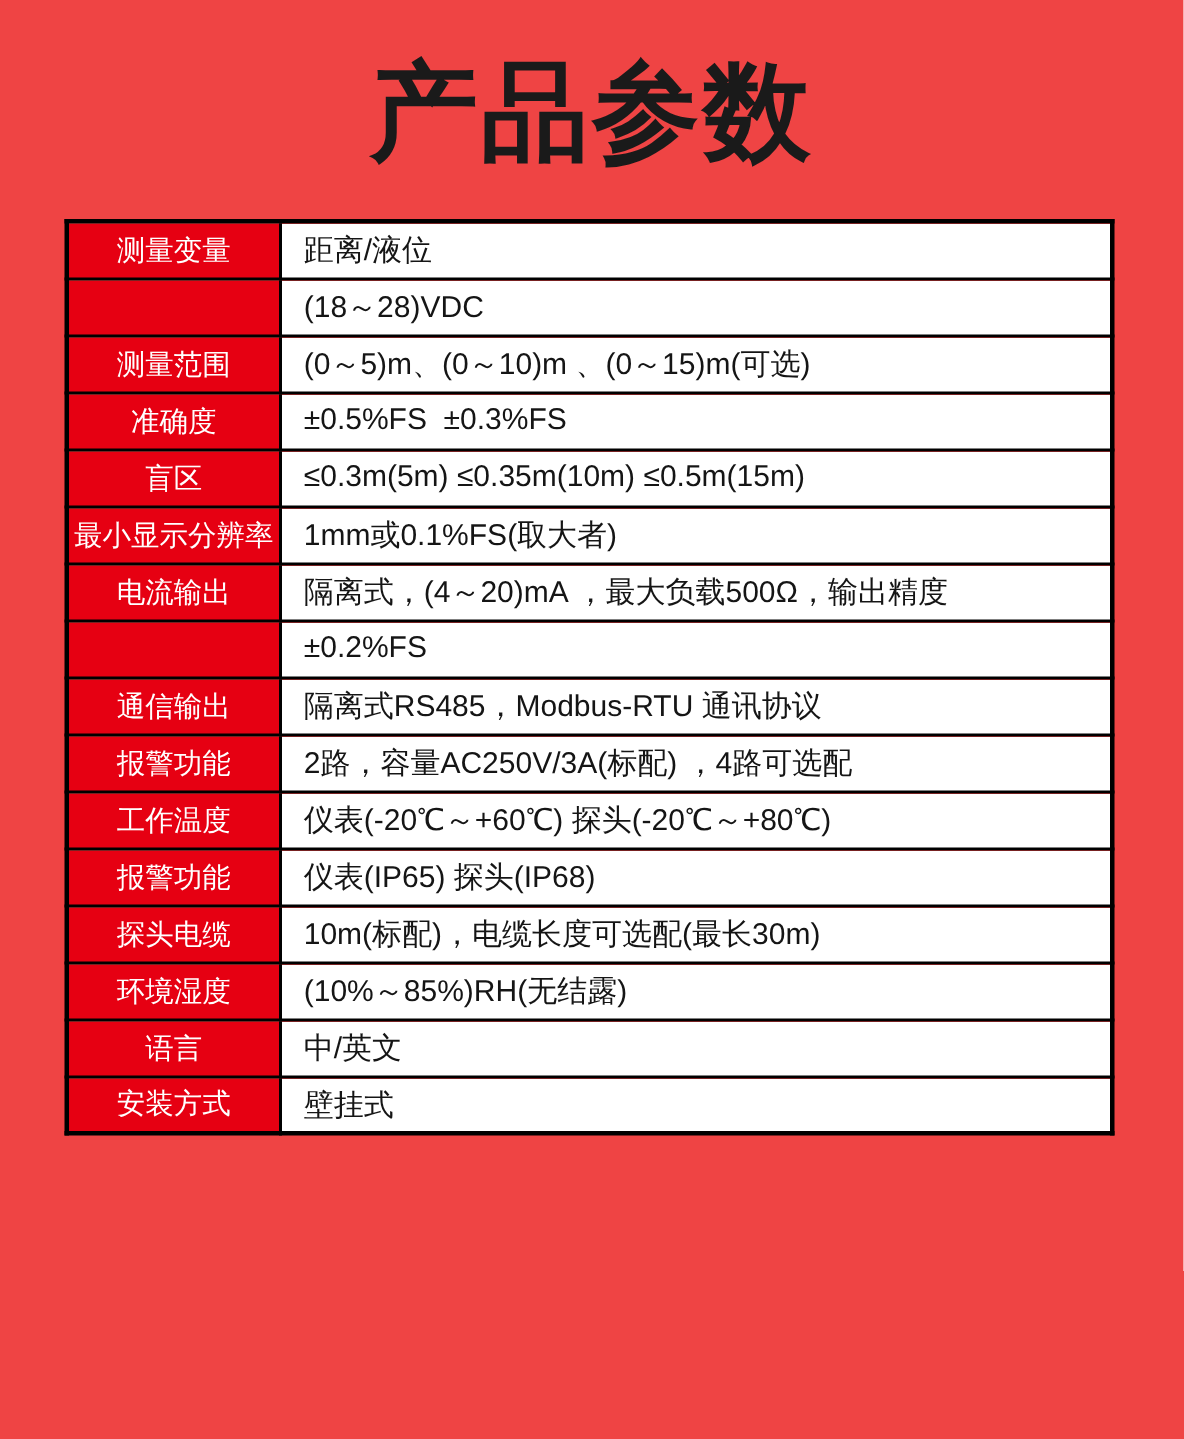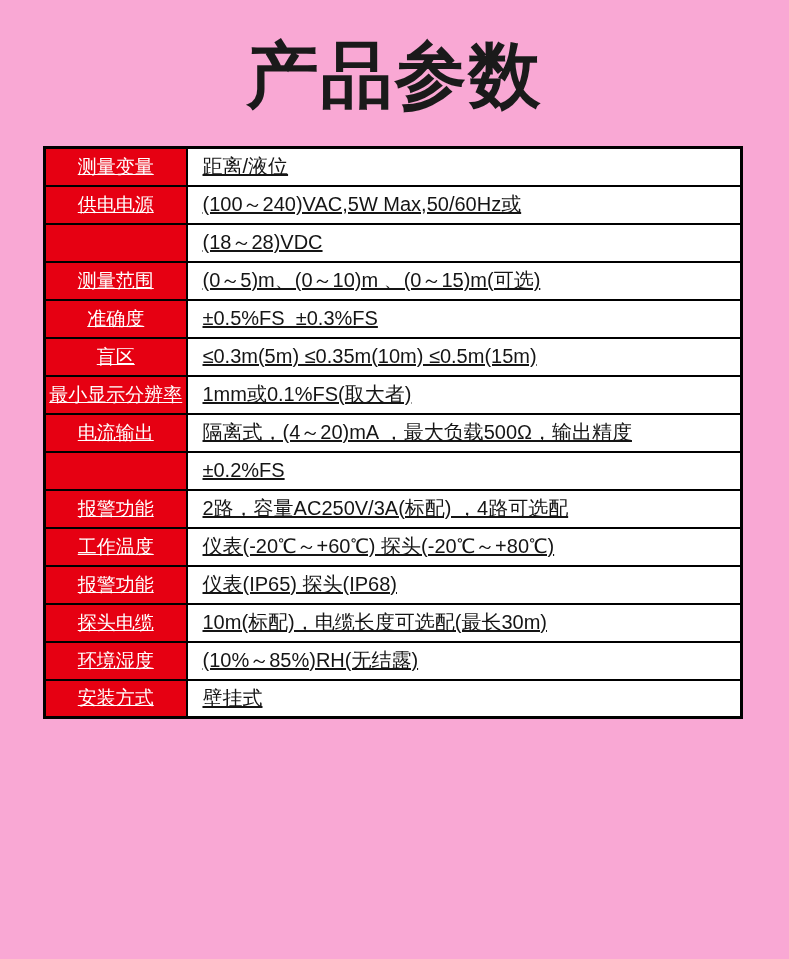--- a/index.html
+++ b/index.html
@@ -2,21 +2,21 @@
 <html><head>
 <meta charset="utf-8">
 <style>
   * { margin: 0; padding: 0; box-sizing: border-box; }
   html, body { background: #ffffff; }
   body { font-family: "Liberation Sans", sans-serif; }
   .page {
     position: relative;
     width: 789px;
     height: 959px;
-    background: #f9a8d4;
+    background: #ef4444;
     overflow: hidden;
   }
   .page-title {
     position: absolute;
     top: 36px;
     left: 0;
     width: 100%;
     text-align: center;
     font-size: 72px;
     font-weight: 900;
@@ -30,21 +30,20 @@
     top: 146px;
     width: 700px;
     border-collapse: collapse;
     border: 3px solid #000000;
     table-layout: fixed;
   }
   .spec-table td {
     border: 2px solid #000000;
     height: 38px;
     vertical-align: middle;
-    text-decoration: underline;
   }
   .spec-table td.label-cell {
     width: 142px;
     background: #e60012;
     color: #ffffff;
     text-align: center;
     font-size: 19px;
     font-weight: 500;
     padding: 0 1px;
     white-space: nowrap;
@@ -67,24 +66,20 @@
 
   <div class="page-title">产品参数</div>
 
   <table class="spec-table">
     <tbody>
       <tr>
         <td class="label-cell">测量变量</td>
         <td class="value-cell">距离/液位</td>
       </tr>
       <tr>
-        <td class="label-cell">供电电源</td>
-        <td class="value-cell">(100～240)VAC,5W Max,50/60Hz或</td>
-      </tr>
-      <tr>
         <td class="label-cell"></td>
         <td class="value-cell">(18～28)VDC</td>
       </tr>
       <tr>
         <td class="label-cell">测量范围</td>
         <td class="value-cell">(0～5)m、(0～10)m 、(0～15)m(可选)</td>
       </tr>
       <tr>
         <td class="label-cell">准确度</td>
         <td class="value-cell">±0.5%FS  ±0.3%FS</td>
@@ -99,39 +94,47 @@
       </tr>
       <tr>
         <td class="label-cell">电流输出</td>
         <td class="value-cell">隔离式，(4～20)mA ，最大负载500Ω，输出精度</td>
       </tr>
       <tr>
         <td class="label-cell"></td>
         <td class="value-cell">±0.2%FS</td>
       </tr>
       <tr>
+        <td class="label-cell">通信输出</td>
+        <td class="value-cell">隔离式RS485，Modbus-RTU 通讯协议</td>
+      </tr>
+      <tr>
         <td class="label-cell">报警功能</td>
         <td class="value-cell">2路，容量AC250V/3A(标配) ，4路可选配</td>
       </tr>
       <tr>
         <td class="label-cell">工作温度</td>
         <td class="value-cell">仪表(-20℃～+60℃) 探头(-20℃～+80℃)</td>
       </tr>
       <tr>
         <td class="label-cell">报警功能</td>
         <td class="value-cell">仪表(IP65) 探头(IP68)</td>
       </tr>
       <tr>
         <td class="label-cell">探头电缆</td>
         <td class="value-cell">10m(标配)，电缆长度可选配(最长30m)</td>
       </tr>
       <tr>
         <td class="label-cell">环境湿度</td>
         <td class="value-cell">(10%～85%)RH(无结露)</td>
       </tr>
       <tr>
+        <td class="label-cell">语言</td>
+        <td class="value-cell">中/英文</td>
+      </tr>
+      <tr>
         <td class="label-cell">安装方式</td>
         <td class="value-cell">壁挂式</td>
       </tr>
     </tbody>
   </table>
 
 </div>
 
 </body></html>

